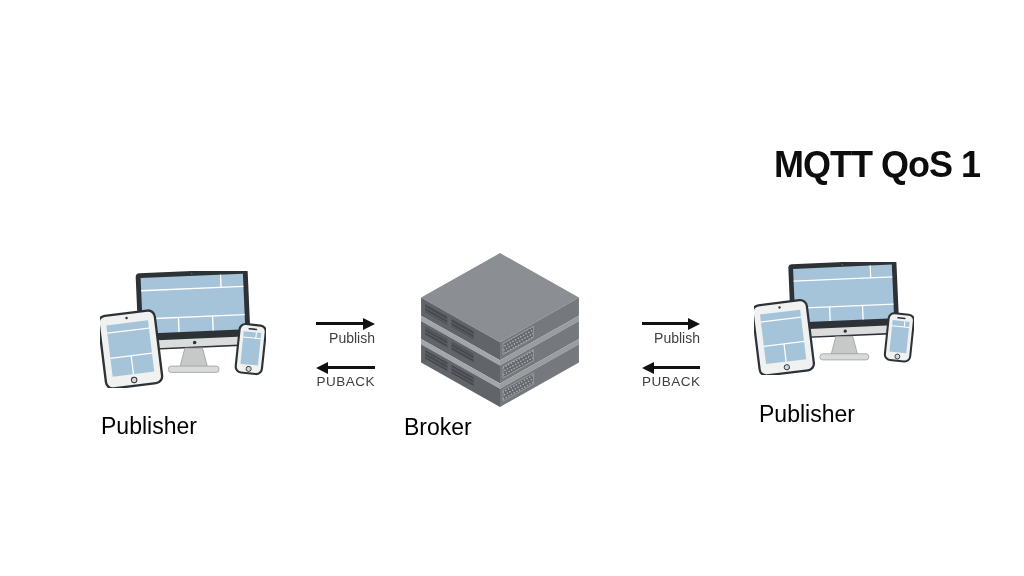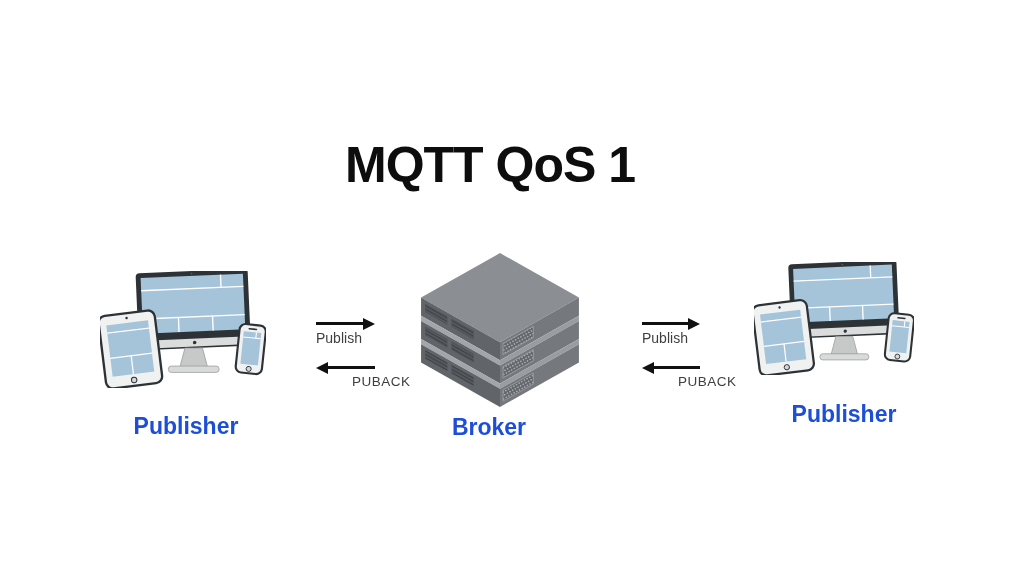--- a/index.html
+++ b/index.html
@@ -1,46 +1,46 @@
 <!DOCTYPE html>
 <html><head>
 <meta charset="utf-8">
 <style>
   html,body{margin:0;padding:0;background:#ffffff;}
   .canvas{
     position:relative;width:1024px;height:576px;background:#ffffff;
     overflow:hidden;font-family:"Liberation Sans",sans-serif;
   }
   .title{
-    position:absolute;top:134px;left:0;width:980px;text-align:center;
-    font-size:50px;line-height:62px;font-weight:800;color:#0d0d0d;
+    position:absolute;top:134px;left:0;width:980px;text-align:right;
+    font-size:36px;line-height:62px;font-weight:800;color:#0d0d0d;
     letter-spacing:-1px;
   }
   .node-icon{position:absolute;}
   .node-label{
-    position:absolute;width:170px;text-align:center;
-    font-size:23px;font-weight:700;color:#1d4ed8;
+    position:absolute;width:170px;text-align:left;
+    font-size:23px;font-weight:400;color:#000000;
   }
   .flow{position:absolute;}
   .arrow{position:absolute;height:3px;background:#111111;}
   .arrow-right::after{
     content:"";position:absolute;right:-12px;top:-4.5px;width:0;height:0;
     border-top:6px solid transparent;border-bottom:6px solid transparent;
     border-left:12px solid #111111;
   }
   .arrow-left::before{
     content:"";position:absolute;left:-12px;top:-4.5px;width:0;height:0;
     border-top:6px solid transparent;border-bottom:6px solid transparent;
     border-right:12px solid #111111;
   }
   .flow-label{
-    position:absolute;left:0;width:100%;text-align:left;
+    position:absolute;left:0;width:100%;text-align:right;
     font-size:14px;font-weight:400;color:#3f3f3f;
   }
-  .flow-label.ack{font-size:13.5px;letter-spacing:0.5px;margin-left:36px;}
+  .flow-label.ack{font-size:13.5px;letter-spacing:0.5px;}
   .defs-svg{position:absolute;width:0;height:0;}
 </style>
 </head>
 <body>
 
 <svg class="defs-svg" aria-hidden="true">
   <defs>
     <pattern id="slats" width="6" height="3" patternUnits="userSpaceOnUse" patternTransform="rotate(29.4)">
       <rect width="6" height="3" fill="#585c60"></rect>
       <line x1="0" y1="1.2" x2="6" y2="1.2" stroke="#3f4347" stroke-width="1.3"></line>

